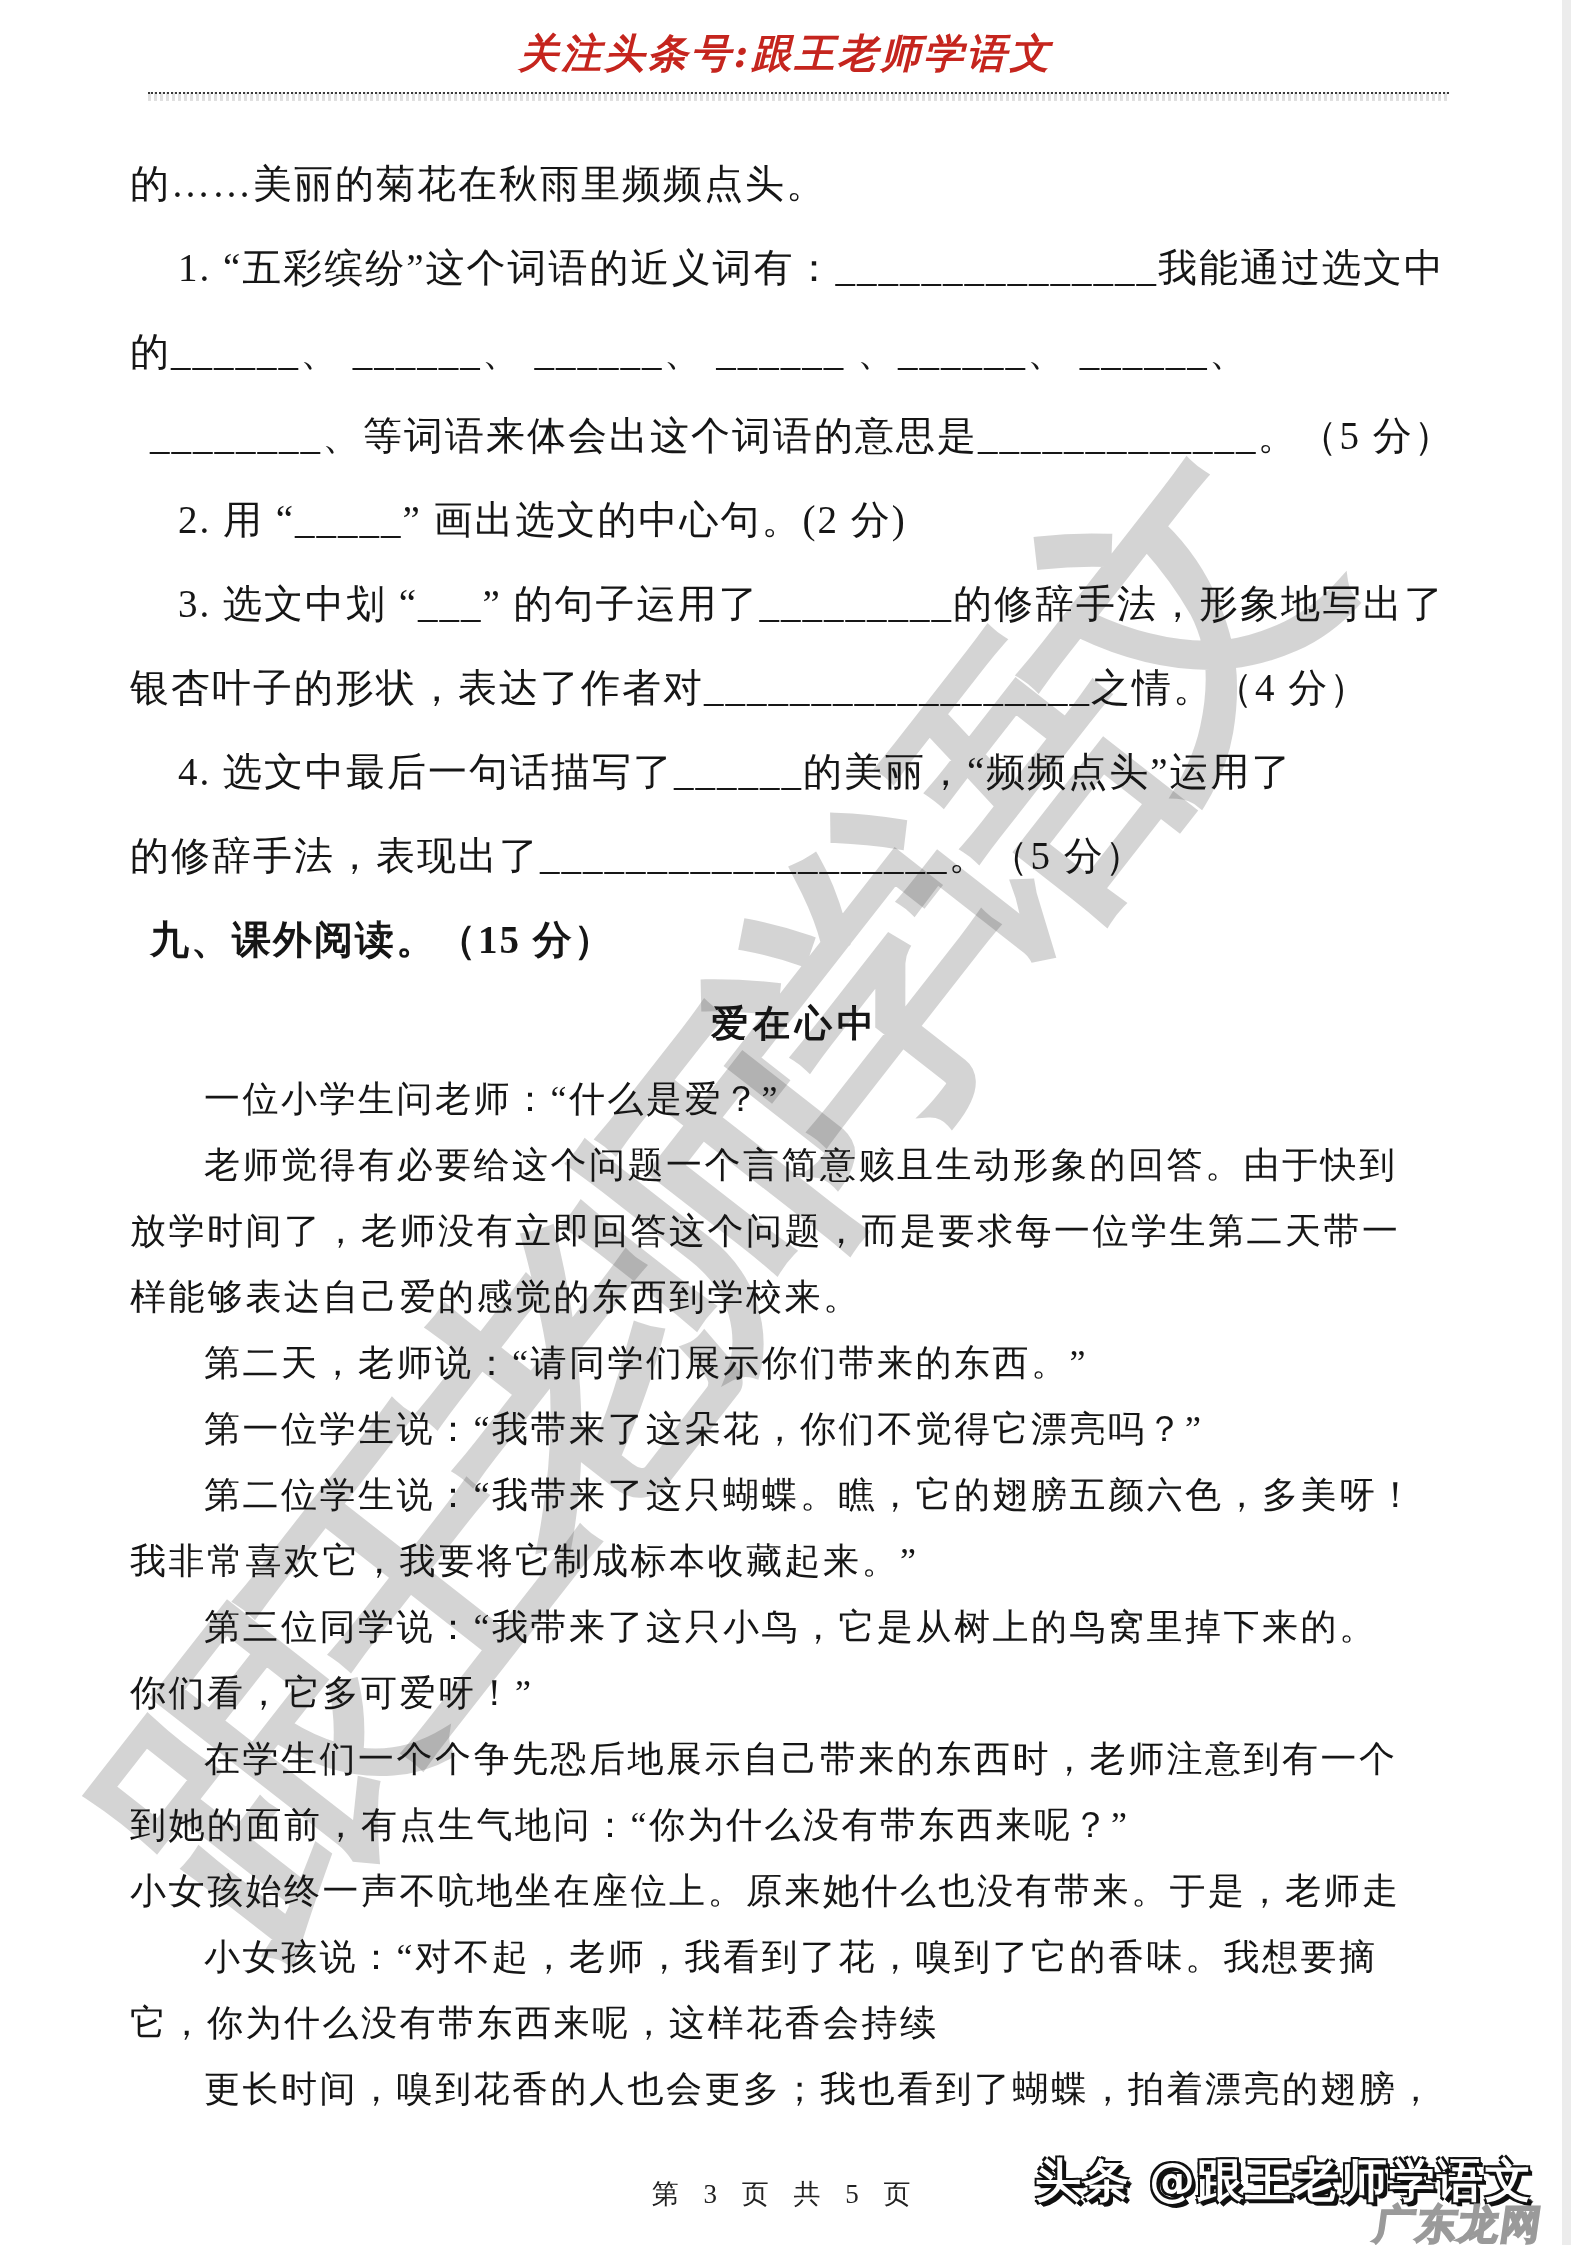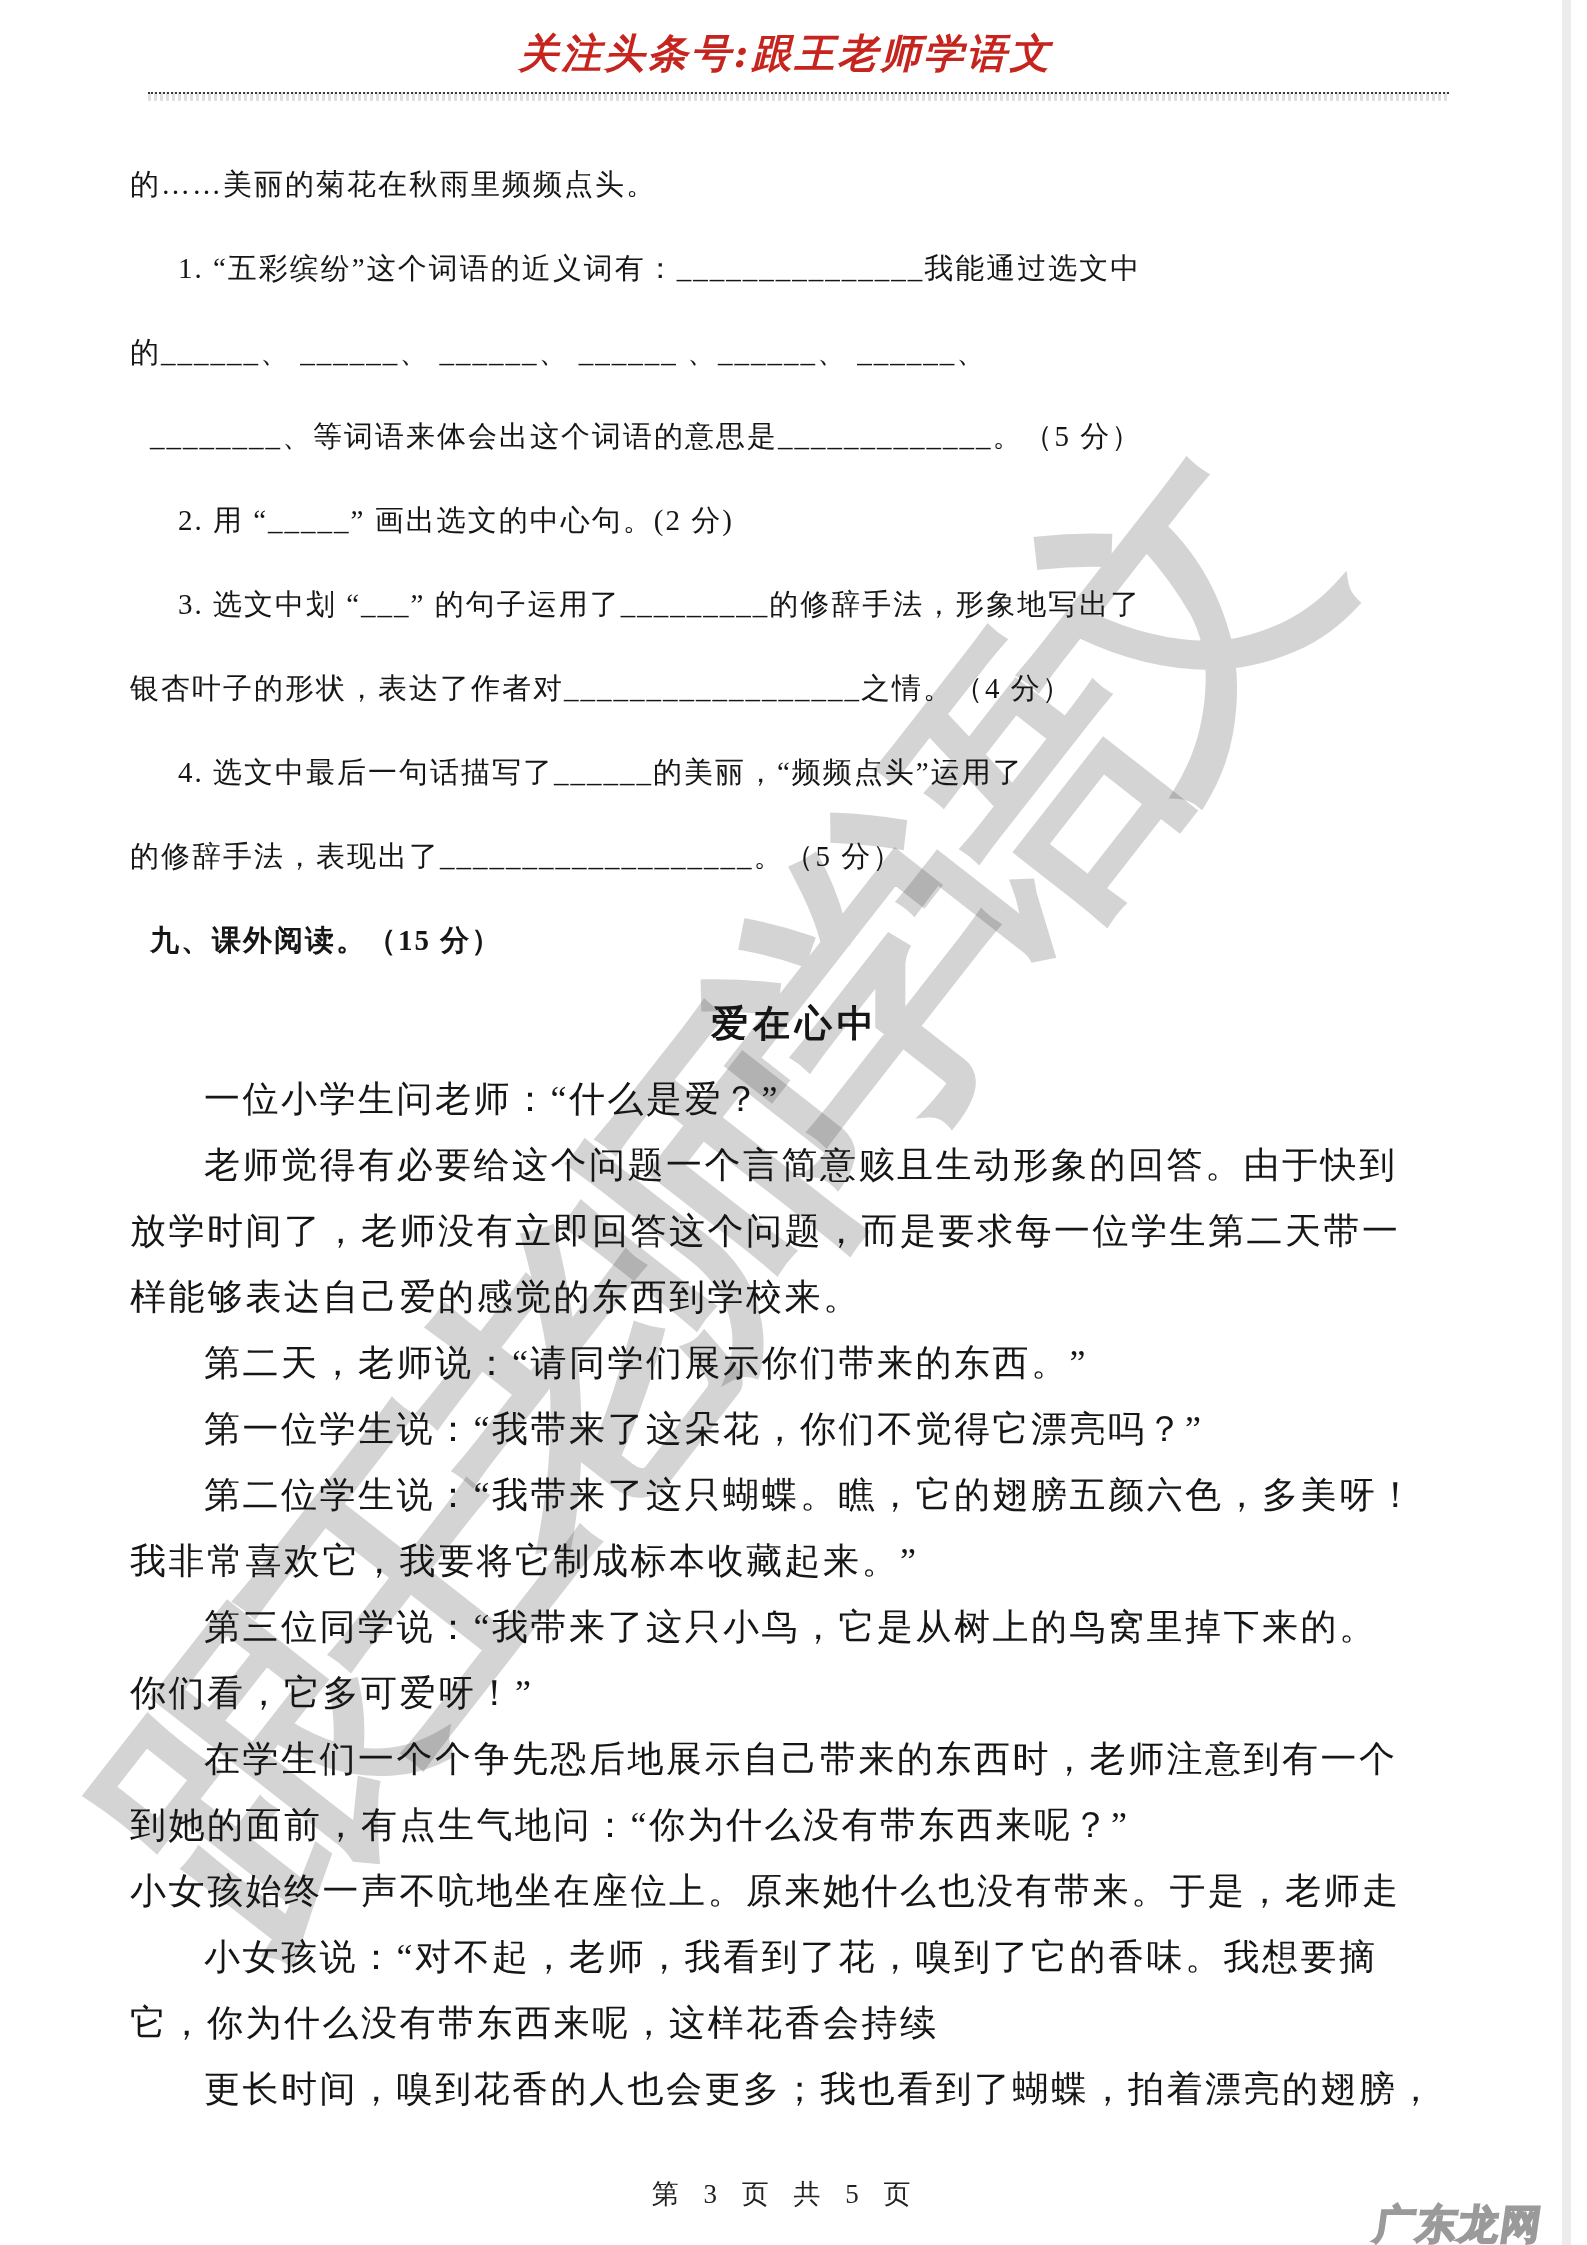--- a/index.html
+++ b/index.html
@@ -37,21 +37,21 @@
     font-family:"DejaVu Sans",sans-serif;
     font-size:300px; font-weight:bold;
     letter-spacing:-55px; white-space:nowrap;
     color:rgba(60,60,60,0.22);
     z-index:0;
   }
   .content {
     position:absolute; left:130px; top:142px; width:1330px; z-index:1;
   }
   .qline {
-    font-size:29px; line-height:84px; letter-spacing:2px; white-space:nowrap;
+    font-size:39px; line-height:84px; letter-spacing:2px; white-space:nowrap;
   }
   .pline {
     font-size:36px; line-height:66px; letter-spacing:2.5px; white-space:nowrap;
   }
   .rtitle {
     font-size:37px; font-weight:bold; text-align:center;
     line-height:84px; letter-spacing:5px;
   }
   .ind-num { padding-left:48px; }
   .ind-sm  { padding-left:20px; }
@@ -117,16 +117,17 @@
     <div class="pline">你们看，它多可爱呀！”</div>
     <div class="pline ind-2">在学生们一个个争先恐后地展示自己带来的东西时，老师注意到有一个</div>
     <div class="pline">到她的面前，有点生气地问：“你为什么没有带东西来呢？”</div>
     <div class="pline">小女孩始终一声不吭地坐在座位上。原来她什么也没有带来。于是，老师走</div>
     <div class="pline ind-2">小女孩说：“对不起，老师，我看到了花，嗅到了它的香味。我想要摘</div>
     <div class="pline">它，你为什么没有带东西来呢，这样花香会持续</div>
     <div class="pline ind-2">更长时间，嗅到花香的人也会更多；我也看到了蝴蝶，拍着漂亮的翅膀，</div>
   </div>
 
   <div class="footer">第 3 页 共 5 页</div>
+  <div class="logo">头条 @跟王老师学语文</div>
   <div class="corner-wm">广东龙网</div>
 
   <div class="edge-right"></div>
 </div>
 
 </body></html>

